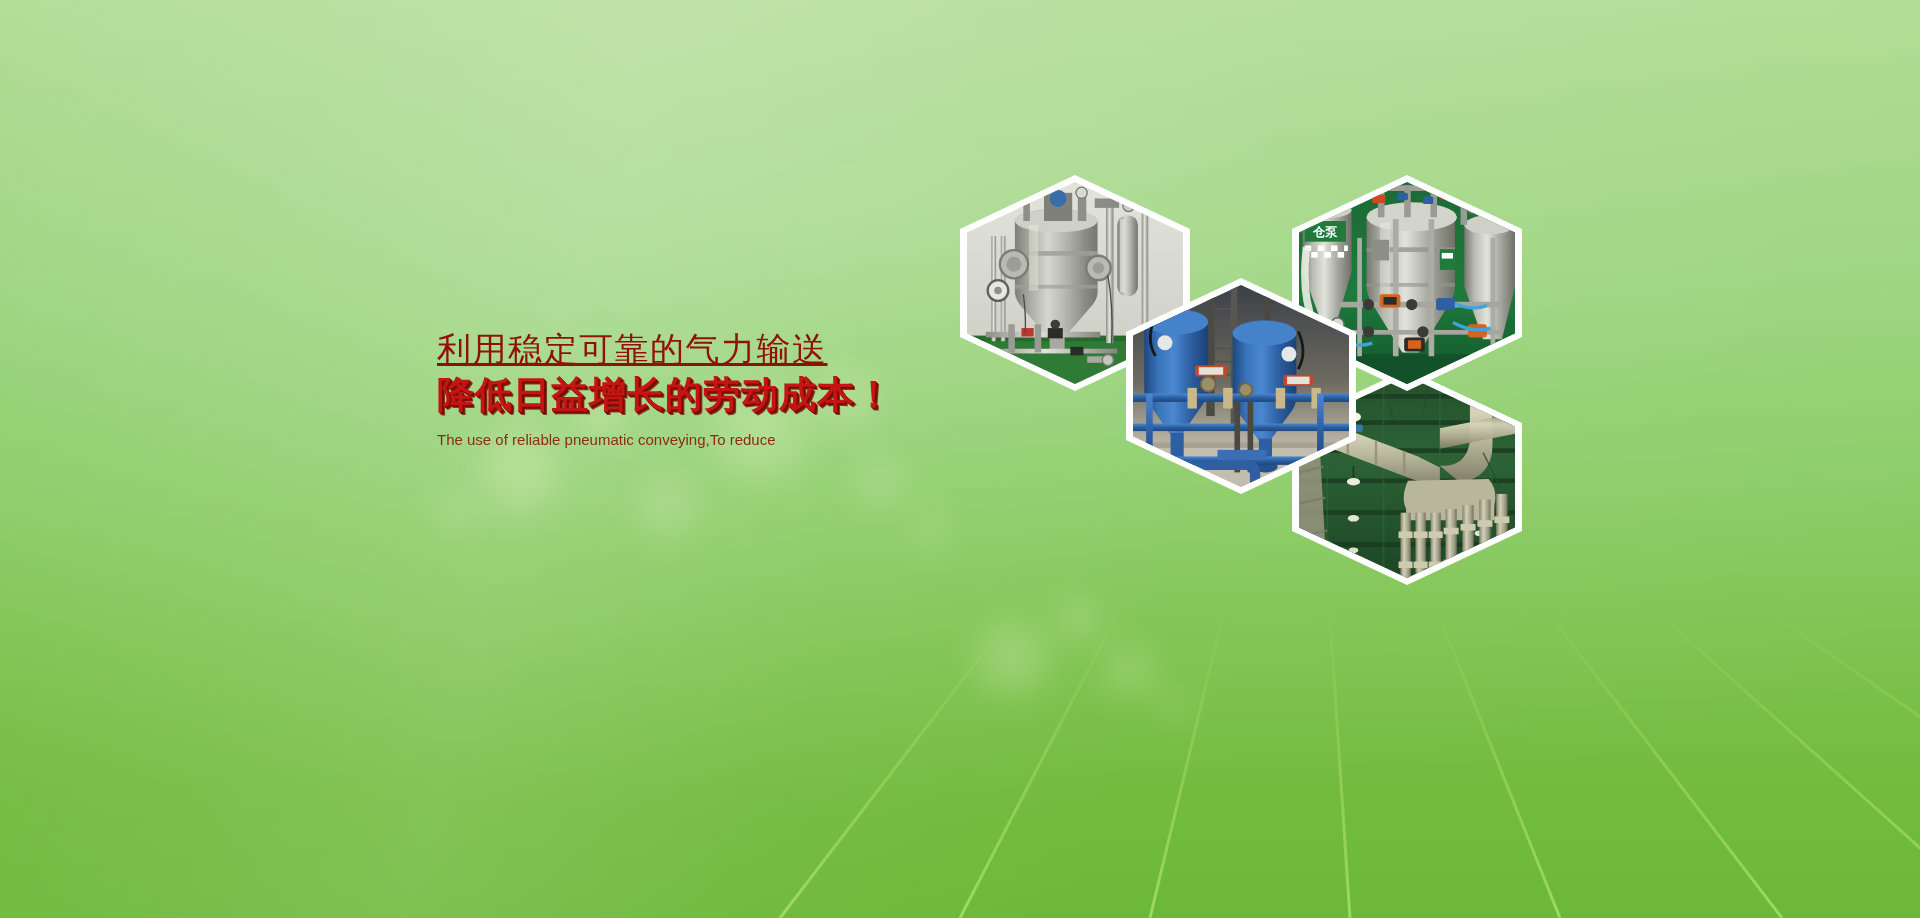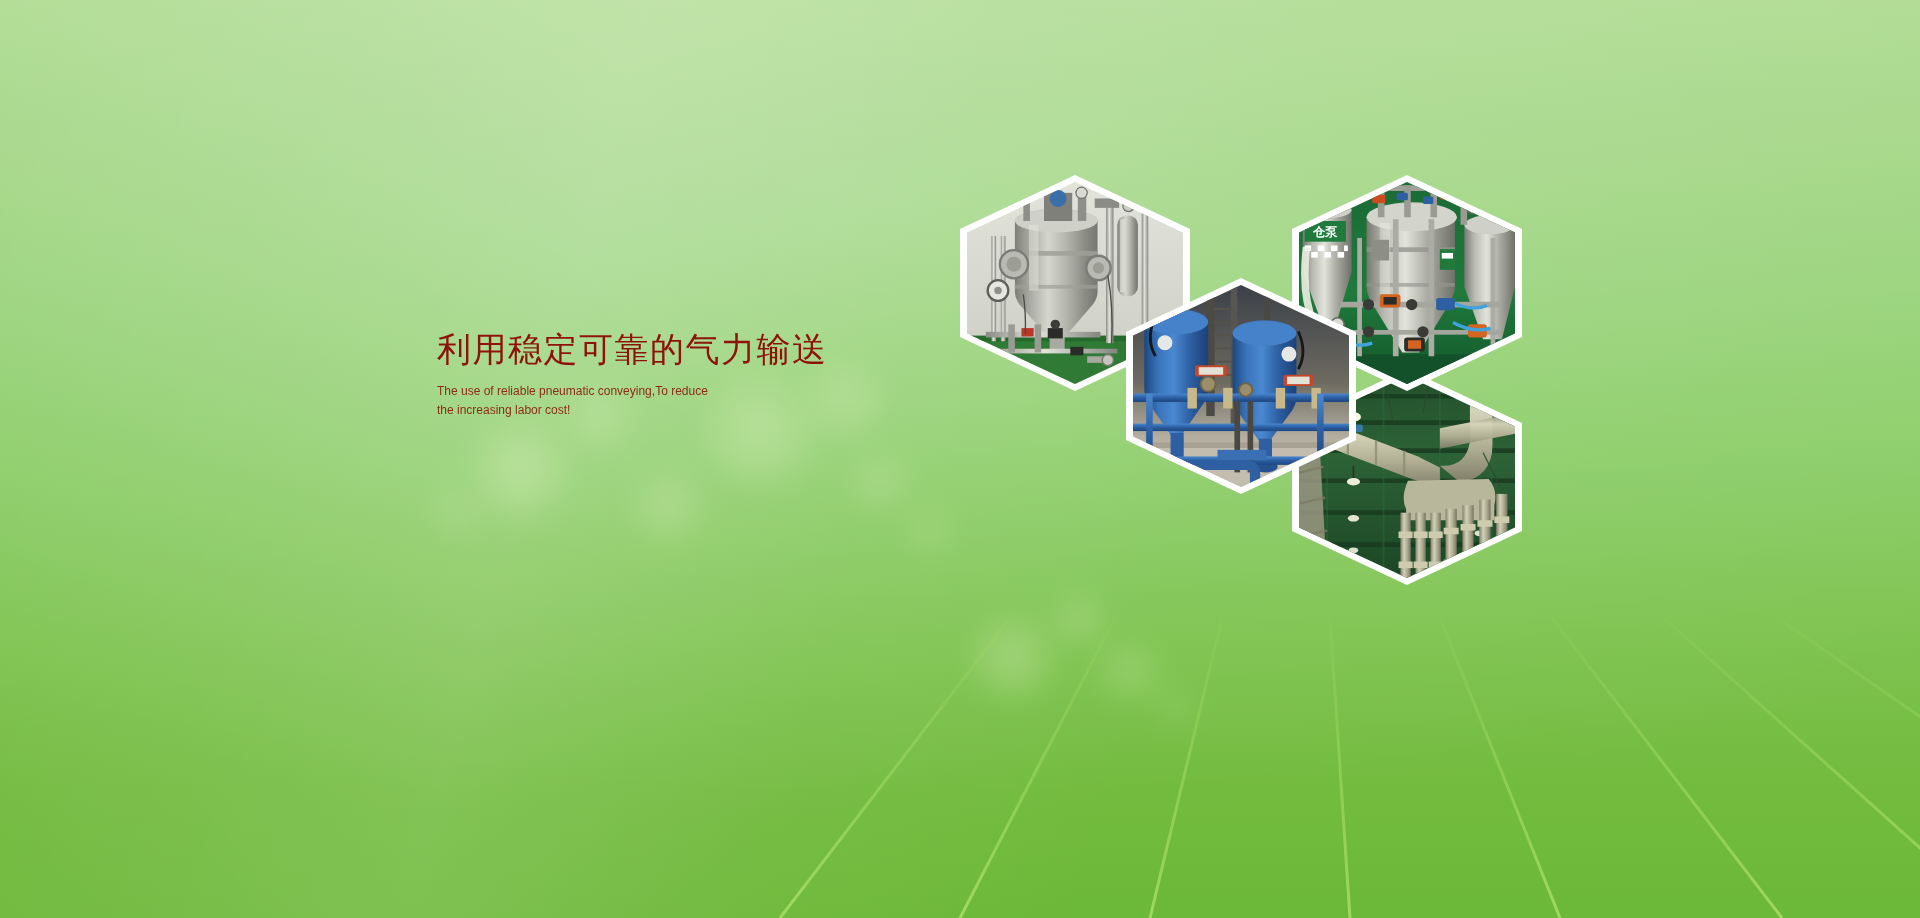--- a/index.html
+++ b/index.html
@@ -85,37 +85,38 @@
     top: 328px;
     width: 620px;
   }
   .headline-1 {
     font-size: 34px;
     line-height: 42px;
     font-weight: 400;
     color: #8e1209;
     letter-spacing: 1.5px;
     white-space: nowrap;
+    text-decoration: underline;
   }
   .headline-2 {
     font-size: 37px;
     line-height: 46px;
     font-weight: 700;
     color: #c51512;
     letter-spacing: 1px;
     white-space: nowrap;
     text-shadow:
        1px 1px 0 #7d0b05,
        2px 2px 0 #7d0b05,
        3px 3px 0 rgba(110,8,4,0.75);
     margin-top: 2px;
   }
   .subcopy {
     margin-top: 12px;
-    font-size: 12px;
+    font-size: 15px;
     line-height: 19px;
     color: #8e2b17;
     font-weight: 400;
   }
   .subcopy-line { white-space: nowrap; }
 
   
   .collage {
     position: absolute;
     left: 960px;
@@ -201,23 +202,23 @@
         <line x1="1440" y1="0" x2="1560" y2="300"></line>
         <line x1="1552" y1="0" x2="1782" y2="300"></line>
         <line x1="1664" y1="0" x2="1998" y2="300"></line>
         <line x1="1778" y1="0" x2="2210" y2="300"></line>
       </g>
     </svg>
   </div>
 
   <div class="copy">
     <div class="headline-1">利用稳定可靠的气力输送</div>
+    <div class="headline-2">降低日益增长的劳动成本！</div>
     <div class="subcopy">
       <div class="subcopy-line">The use of reliable pneumatic conveying,To reduce</div>
-      <div class="subcopy-line">the increasing labor cost!</div>
     </div>
   </div>
 
   <div class="collage">
 
     <div class="hex" id="hex-vessel">
       <div class="hex-inner">
         <svg viewBox="0 0 230 216" preserveAspectRatio="xMidYMid slice">
           <defs>
             <linearGradient id="vesselBody" x1="0" y1="0" x2="1" y2="0">

